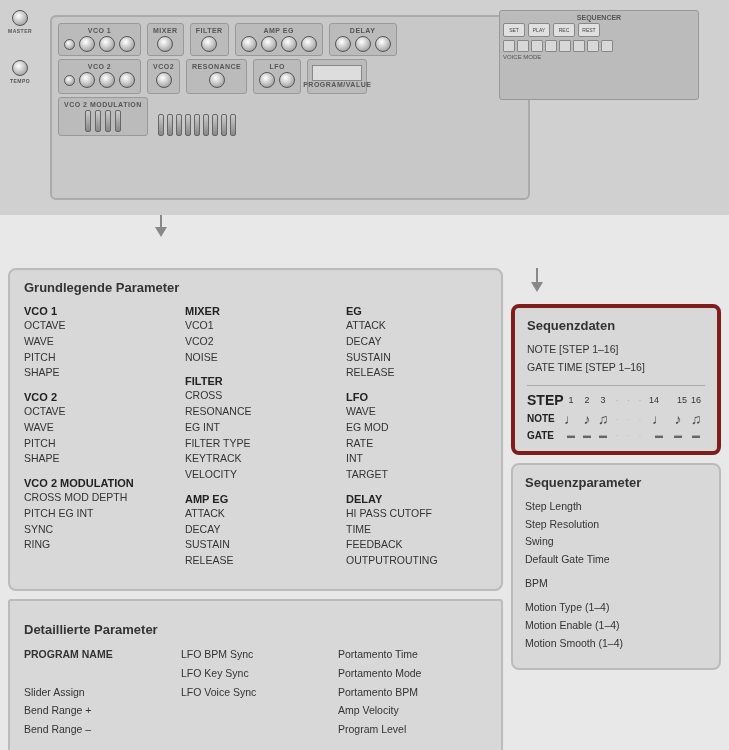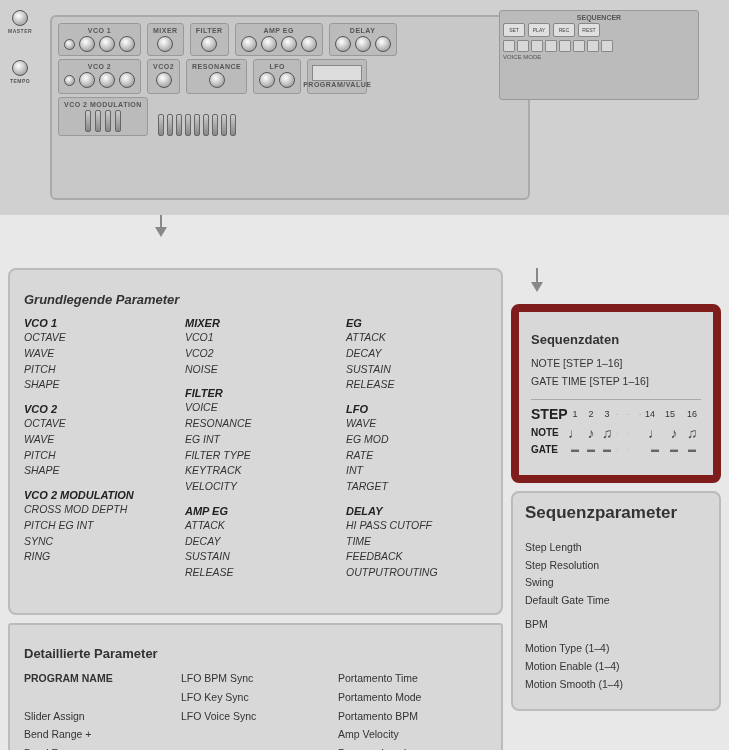--- a/index.html
+++ b/index.html
@@ -162,22 +162,21 @@
       display: flex;
       flex-direction: column;
       gap: 8px;
     }
 
     
     .param-box {
       background: #d8d8d8;
       border: 2px solid #bbb;
       border-radius: 8px;
-      padding: 22px 14px;
-      font-style: italic;
+      padding: 10px 14px;
     }
 
     .param-box-title {
       font-size: 13px;
       font-weight: bold;
       color: #333;
       margin-bottom: 10px;
     }
 
     .param-columns {
@@ -212,23 +211,23 @@
     
     .right-panel {
       width: 210px;
       display: flex;
       flex-direction: column;
       gap: 8px;
     }
 
     .seq-data-box {
       background: #d8d8d8;
-      border: 8px solid #7f1d1d;
+      border: 4px solid #7f1d1d;
       border-radius: 8px;
-      padding: 20px 12px;
+      padding: 10px 12px;
     }
 
     .seq-data-title {
       font-size: 13px;
       font-weight: bold;
       color: #333;
       margin-bottom: 8px;
     }
 
     .seq-note-info {
@@ -246,24 +245,24 @@
 
     
     .seq-param-box {
       background: #d8d8d8;
       border: 2px solid #bbb;
       border-radius: 8px;
       padding: 10px 12px;
     }
 
     .seq-param-title {
-      font-size: 17px;
-      font-weight: bold;
-      color: #333;
-      margin-bottom: 16px;
+      font-size: 13px;
+      font-weight: bold;
+      color: #333;
+      margin-bottom: 8px;
     }
 
     .seq-param-item {
       font-size: 10.5px;
       color: #333;
       line-height: 1.7;
     }
 
     .seq-param-group {
       margin-bottom: 6px;
@@ -529,21 +528,21 @@
 
           <div class="param-group">
             <div class="param-group-title">MIXER</div>
             <div class="param-item">VCO1</div>
             <div class="param-item">VCO2</div>
             <div class="param-item">NOISE</div>
           </div>
 
           <div class="param-group">
             <div class="param-group-title">FILTER</div>
-            <div class="param-item">VOICE</div>
+            <div class="param-item">CROSS</div>
             <div class="param-item">RESONANCE</div>
             <div class="param-item">EG INT</div>
             <div class="param-item">FILTER TYPE</div>
             <div class="param-item">KEYTRACK</div>
             <div class="param-item">VELOCITY</div>
           </div>
 
           <div class="param-group">
             <div class="param-group-title">AMP EG</div>
             <div class="param-item">ATTACK</div>
@@ -631,21 +630,21 @@
       </div>
       <hr class="divider-line">
 
       <div style="display:flex; align-items:center; margin-bottom:3px;">
         <span style="font-size:14px; font-weight:bold; color:#222; width:36px;text-align:center;">STEP</span>
         <span style="font-size:9px; color:#333; width:16px; text-align:center;">1</span>
         <span style="font-size:9px; color:#333; width:16px; text-align:center;">2</span>
         <span style="font-size:9px; color:#333; width:16px; text-align:center;">3</span>
         <span style="font-size:9px; color:#aaa; flex:1; text-align:center; letter-spacing:3px;">· · ·</span>
         <span style="font-size:9px; color:#333; width:20px; text-align:left;">14</span>
-        <span style="font-size:9px; color:#333; width:18px; text-align:left;">15</span>
+        <span style="font-size:9px; color:#333; width:18px; text-align:right;">15</span>
         <span style="font-size:9px; color:#333; width:18px; text-align:center;">16</span>
       </div>
 
       <div style="display:flex; align-items:center; margin-bottom:3px;">
         <span style="font-size:10px; font-weight:bold; color:#222; width:36px;">NOTE</span>
         <span style="font-size:14px; color:#444; width:16px; text-align:center;">♩</span>
         <span style="font-size:14px; color:#444; width:16px; text-align:center;">♪</span>
         <span style="font-size:14px; color:#444; width:16px; text-align:center;">♫</span>
         <span style="font-size:9px; color:#bbb; flex:1; text-align:center; letter-spacing:3px;">· · ·</span>
         <span style="font-size:14px; color:#444; width:20px; text-align:center;">♩</span>

